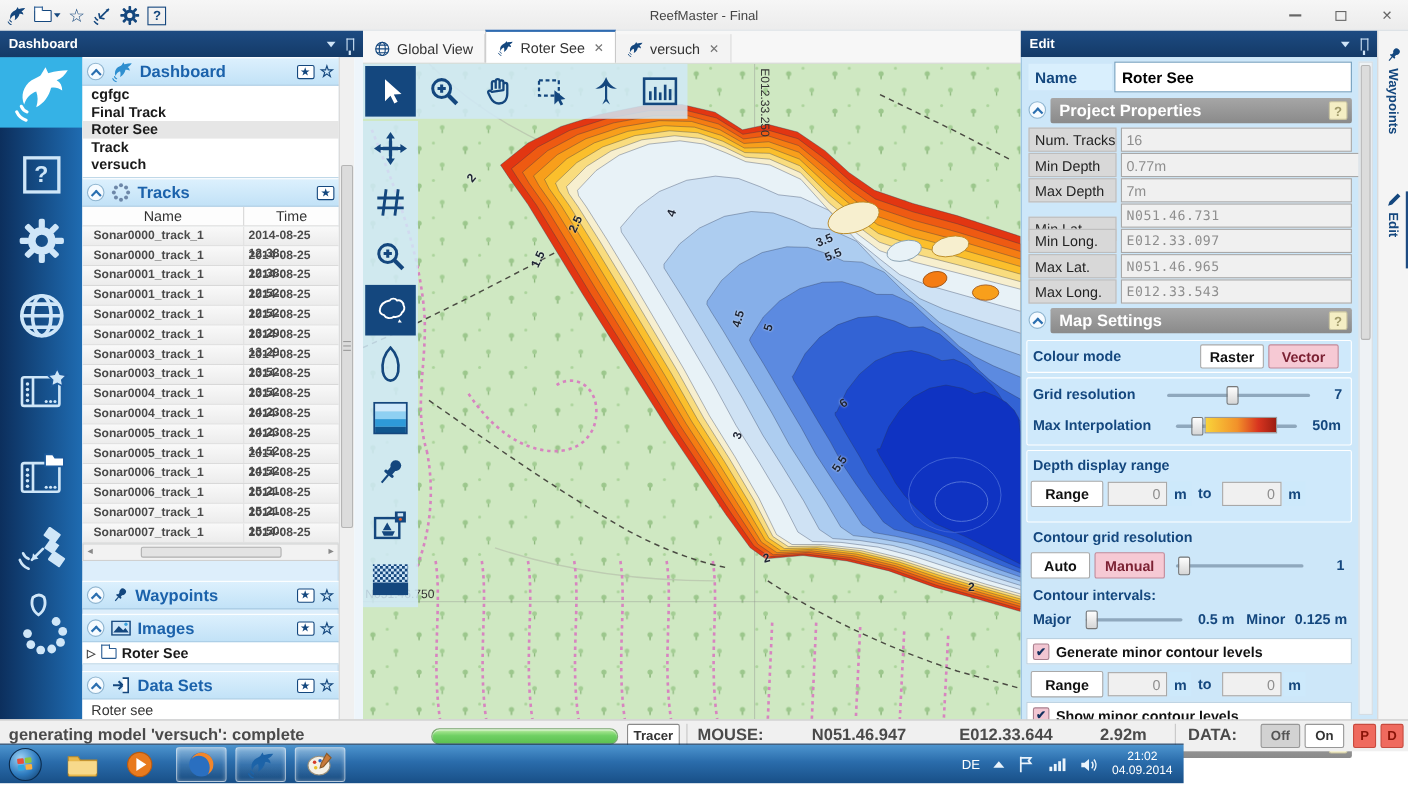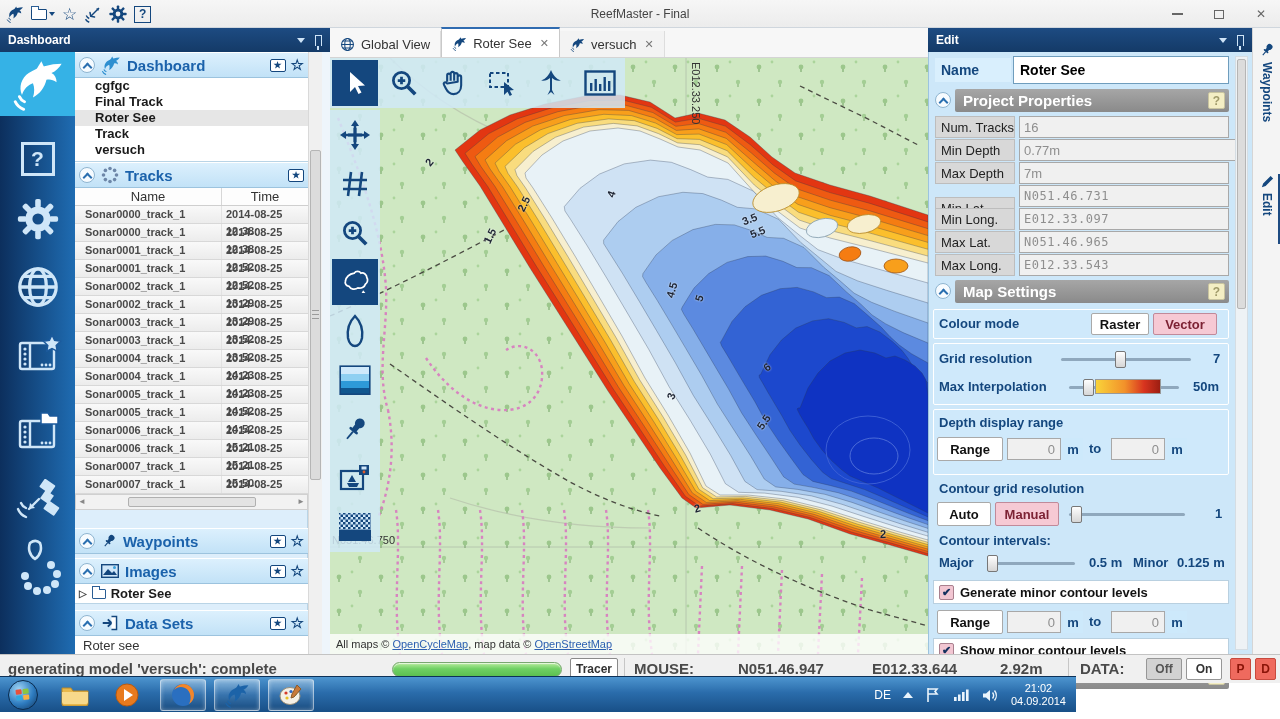--- a/index.html
+++ b/index.html
@@ -23,21 +23,21 @@
   .dock-item{position:absolute;left:0;width:75px;display:flex;align-items:center;justify-content:center;color:#cfe6f8}
   #dock-logo{top:0;height:64px;background:#35b2e6;color:#fff}
   #dash{left:75px;top:52px;width:233px;height:602px;background:#ddeefb;border-right:1px solid #b9d4e6}
   .sec-hdr{position:absolute;left:0;width:233px;height:26px;background:linear-gradient(#dcf0fd,#c2e2f7);border-top:1px solid #fff;border-bottom:1px solid #9cc3de;display:flex;align-items:center;color:#1b62ab;font-weight:bold;font-size:15px;gap:6px;padding:0 4px}
   .chev-circ{width:16px;height:16px;border-radius:50%;background:#f6fbff;border:1px solid #8fb5d0;position:relative;flex:0 0 16px}
   .chev-circ:after{content:"";position:absolute;left:4px;top:6px;width:5px;height:5px;border-left:2px solid #2a6fb0;border-top:2px solid #2a6fb0;transform:rotate(45deg)}
   .sec-icons{margin-left:auto;display:flex;align-items:center;gap:5px;color:#14477e}
   .fstar{width:16px;height:13px;border:1.5px solid #14477e;border-radius:2px;font-size:9px;line-height:11px;text-align:center;color:#14477e;background:#fff}
   .ostar{font-size:15px;color:#14477e}
   .panel-list{position:absolute;left:0;width:233px;background:#fff;border-bottom:1px solid #b9d4e6}
-  .proj-item{height:16px;line-height:16px;padding-left:20px;font-size:13px;font-weight:bold;color:#1a1a1a}
+  .proj-item{height:16px;line-height:16px;padding-left:8px;font-size:13px;font-weight:bold;color:#1a1a1a}
   .proj-item.sel{background:#e6e6e6}
   #trk-colhdr{position:absolute;left:0;top:110px;width:233px;height:26px;background:#fdfdfd;border-bottom:1px solid #cfcfcf;display:flex;top:136px;height:18px}
   #trk-colhdr div{font-size:13px;color:#333;text-align:center;line-height:18px}
   #trk-rows{position:absolute;left:0;top:154px;width:233px;height:288px;background:#fff;overflow:hidden}
   .trk-row{height:18px;display:flex;background:linear-gradient(#f9f9f9,#ececec);border-bottom:1px solid #d8d8d8;font-size:11px;font-weight:bold;color:#4a4a4a;line-height:17px}
   .trk-row .n{width:147px;padding-left:10px;border-right:1px solid #e2e2e2}
   .trk-row .t{flex:1;padding-left:4px}
   #trk-hscroll{position:absolute;left:0;top:442px;width:233px;height:16px;background:#f2f2f2;border:1px solid #d0d0d0}
   #trk-hscroll .thumb{position:absolute;left:52px;top:2px;width:128px;height:10px;background:#e3e3e3;border:1px solid #b0b0b0;border-radius:2px}
   .scr-arr{position:absolute;top:2px;font-size:8px;color:#888;line-height:10px}
@@ -687,21 +687,20 @@
       </svg>
     </div>
     <div class="mtool">
       <svg width="34" height="30" viewBox="0 0 34 30">
         <rect x="1" y="1" width="32" height="17" fill="url(#chk)"></rect>
         <rect x="1" y="18" width="32" height="11" fill="#14477e"></rect>
       </svg>
     </div>
   </div>
 
-  <div id="attrib"><span>All maps © </span><a href="#">OpenCycleMap</a><span>, map data © </span><a href="#">OpenStreetMap</a></div>
 </div>
 
 <div id="edit-header" class="abs">
   <span>Edit</span>
   <span class="hdr-caret"></span>
   <span class="hdr-pin"></span>
 </div>
 <div id="editpanel" class="abs">
 
   <div class="lbl-chip ep" style="left:6px;top:6px;width:76px;height:24px;font-size:14px">Name</div>

